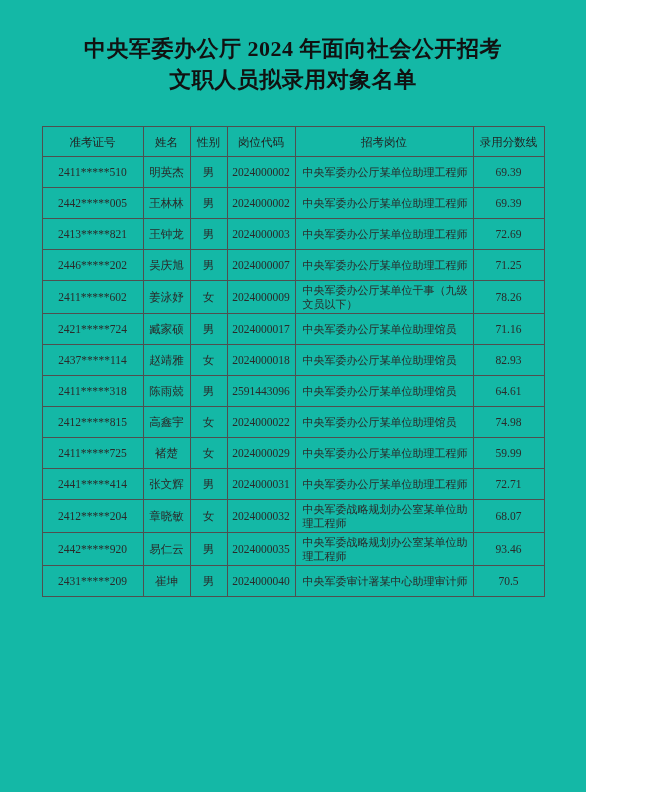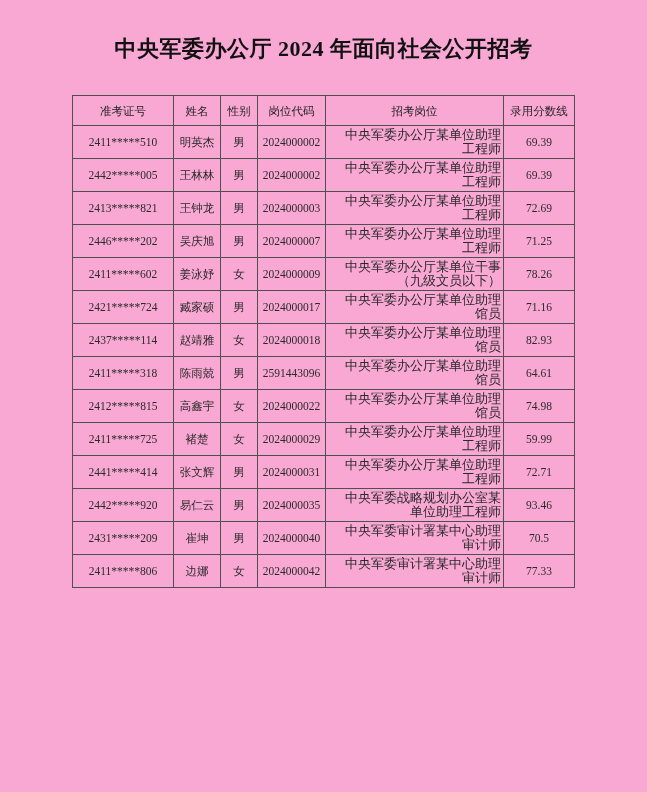--- a/index.html
+++ b/index.html
@@ -7,23 +7,23 @@
     padding: 0;
     background: #ffffff;
     width: 647px;
     height: 792px;
     font-family: "Liberation Serif", "DejaVu Serif", serif;
     color: #1f1f1f;
     overflow: hidden;
   }
   .page {
     position: relative;
-    width: 647px;
+    width: 586px;
     height: 792px;
-    background: #f9a8d4;
+    background: #14b8a6;
   }
   .doc-title {
     padding-top: 33px;
     text-align: center;
     font-weight: bold;
     font-size: 22px;
     line-height: 31px;
     color: #111111;
     letter-spacing: 0.5px;
   }
@@ -45,38 +45,39 @@
     line-height: 14px;
     box-sizing: border-box;
     color: #2a2a2a;
     word-break: break-all;
   }
   table.roster th {
     height: 30px;
     color: #222222;
   }
   table.roster td.pos {
-    text-align: right;
-    font-size: 13px;
+    text-align: left;
+    font-size: 11px;
     padding: 2px 2px 2px 7px;
   }
   col.c-exam { width: 101px; }
   col.c-name { width: 47px; }
   col.c-gender { width: 37px; }
   col.c-code { width: 68px; }
   col.c-pos { width: 178px; }
   col.c-score { width: 71px; }
 </style>
 </head>
 <body>
 
 <div class="page">
 
   <div class="doc-title">
     <div>中央军委办公厅 2024 年面向社会公开招考</div>
+    <div>文职人员拟录用对象名单</div>
   </div>
 
   <table class="roster">
     <colgroup>
       <col class="c-exam">
       <col class="c-name">
       <col class="c-gender">
       <col class="c-code">
       <col class="c-pos">
       <col class="c-score">
@@ -174,39 +175,39 @@
         </tr>
         <tr>
           <td>2441*****414</td>
           <td>张文辉</td>
           <td>男</td>
           <td>2024000031</td>
           <td class="pos">中央军委办公厅某单位助理工程师</td>
           <td>72.71</td>
         </tr>
         <tr>
+          <td>2412*****204</td>
+          <td>章晓敏</td>
+          <td>女</td>
+          <td>2024000032</td>
+          <td class="pos">中央军委战略规划办公室某单位助理工程师</td>
+          <td>68.07</td>
+        </tr>
+        <tr>
           <td>2442*****920</td>
           <td>易仁云</td>
           <td>男</td>
           <td>2024000035</td>
           <td class="pos">中央军委战略规划办公室某单位助理工程师</td>
           <td>93.46</td>
         </tr>
         <tr>
           <td>2431*****209</td>
           <td>崔坤</td>
           <td>男</td>
           <td>2024000040</td>
           <td class="pos">中央军委审计署某中心助理审计师</td>
           <td>70.5</td>
         </tr>
-        <tr>
-          <td>2411*****806</td>
-          <td>边娜</td>
-          <td>女</td>
-          <td>2024000042</td>
-          <td class="pos">中央军委审计署某中心助理审计师</td>
-          <td>77.33</td>
-        </tr>
       </tbody>
   </table>
 
 </div>
 
 </body></html>

